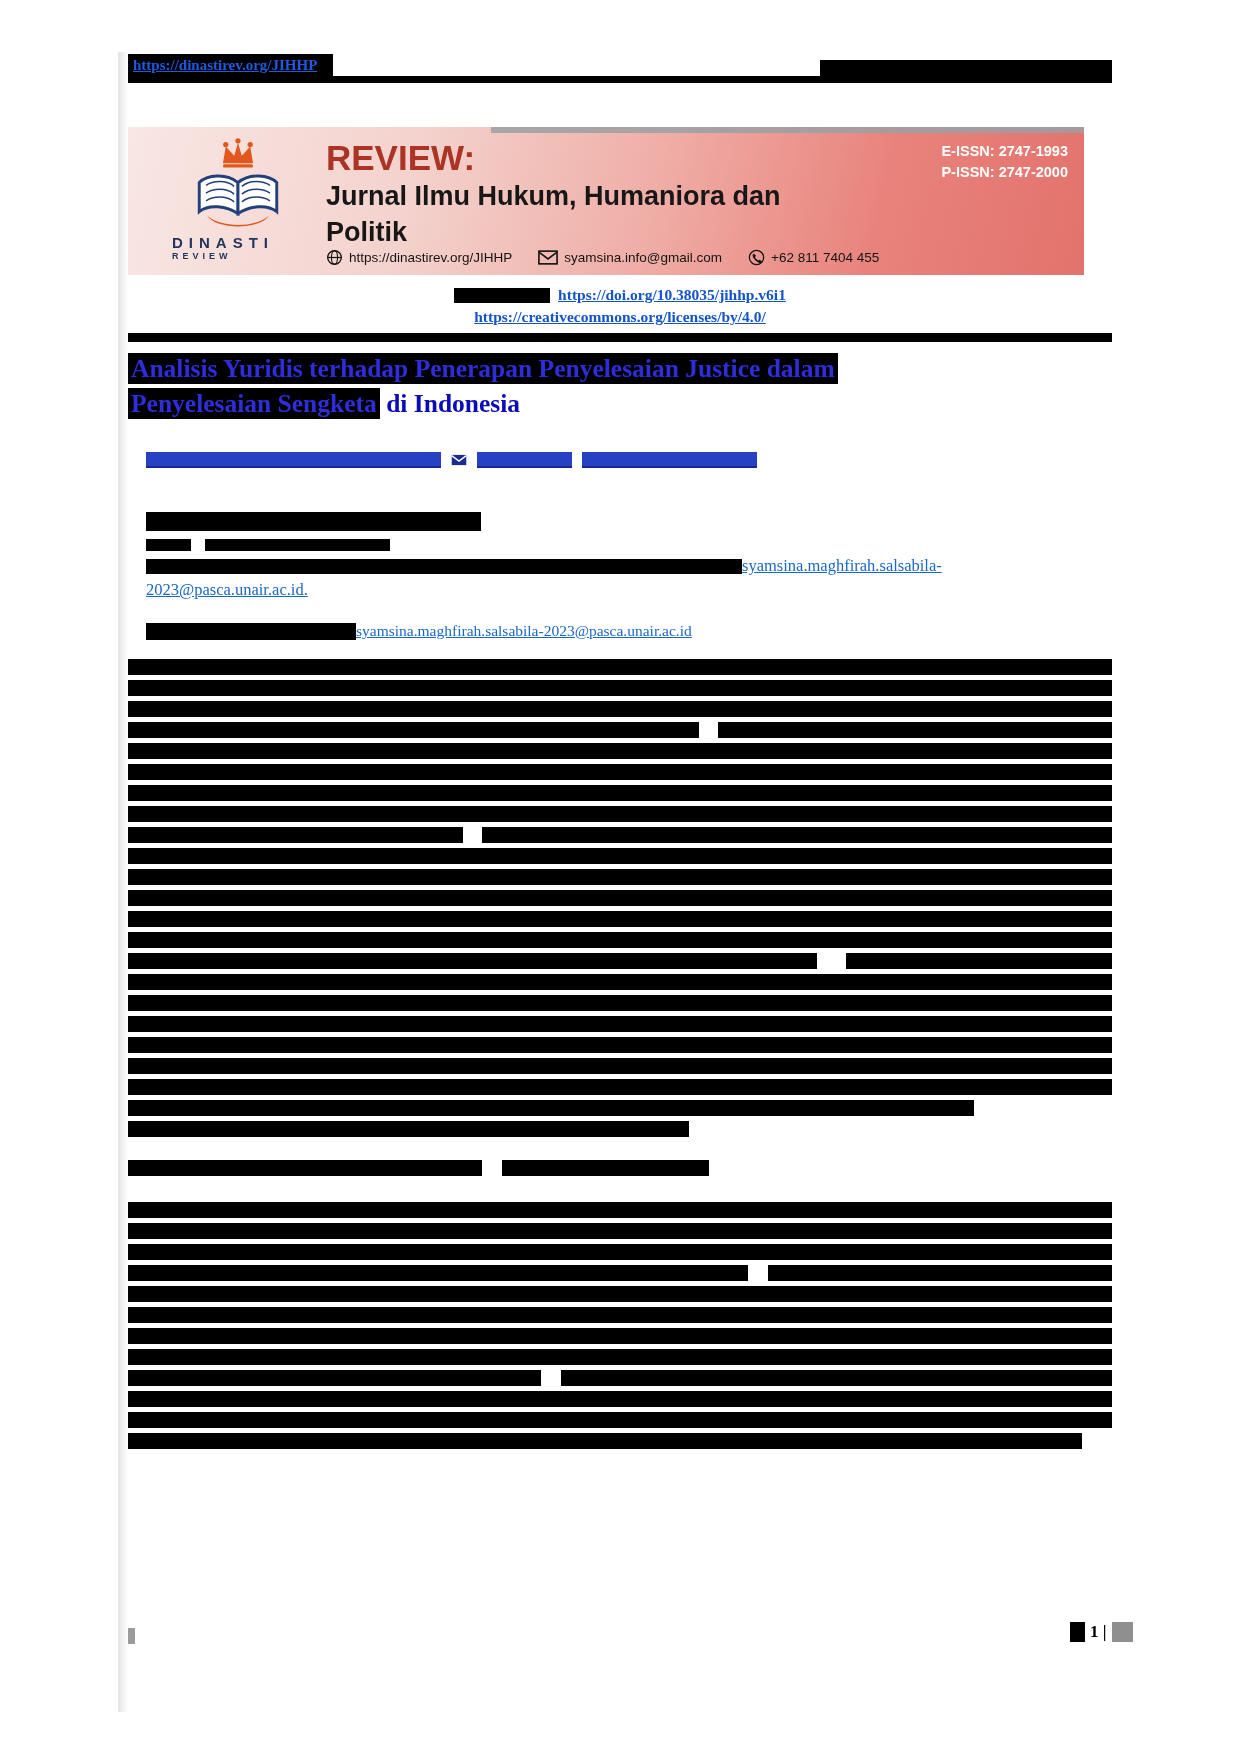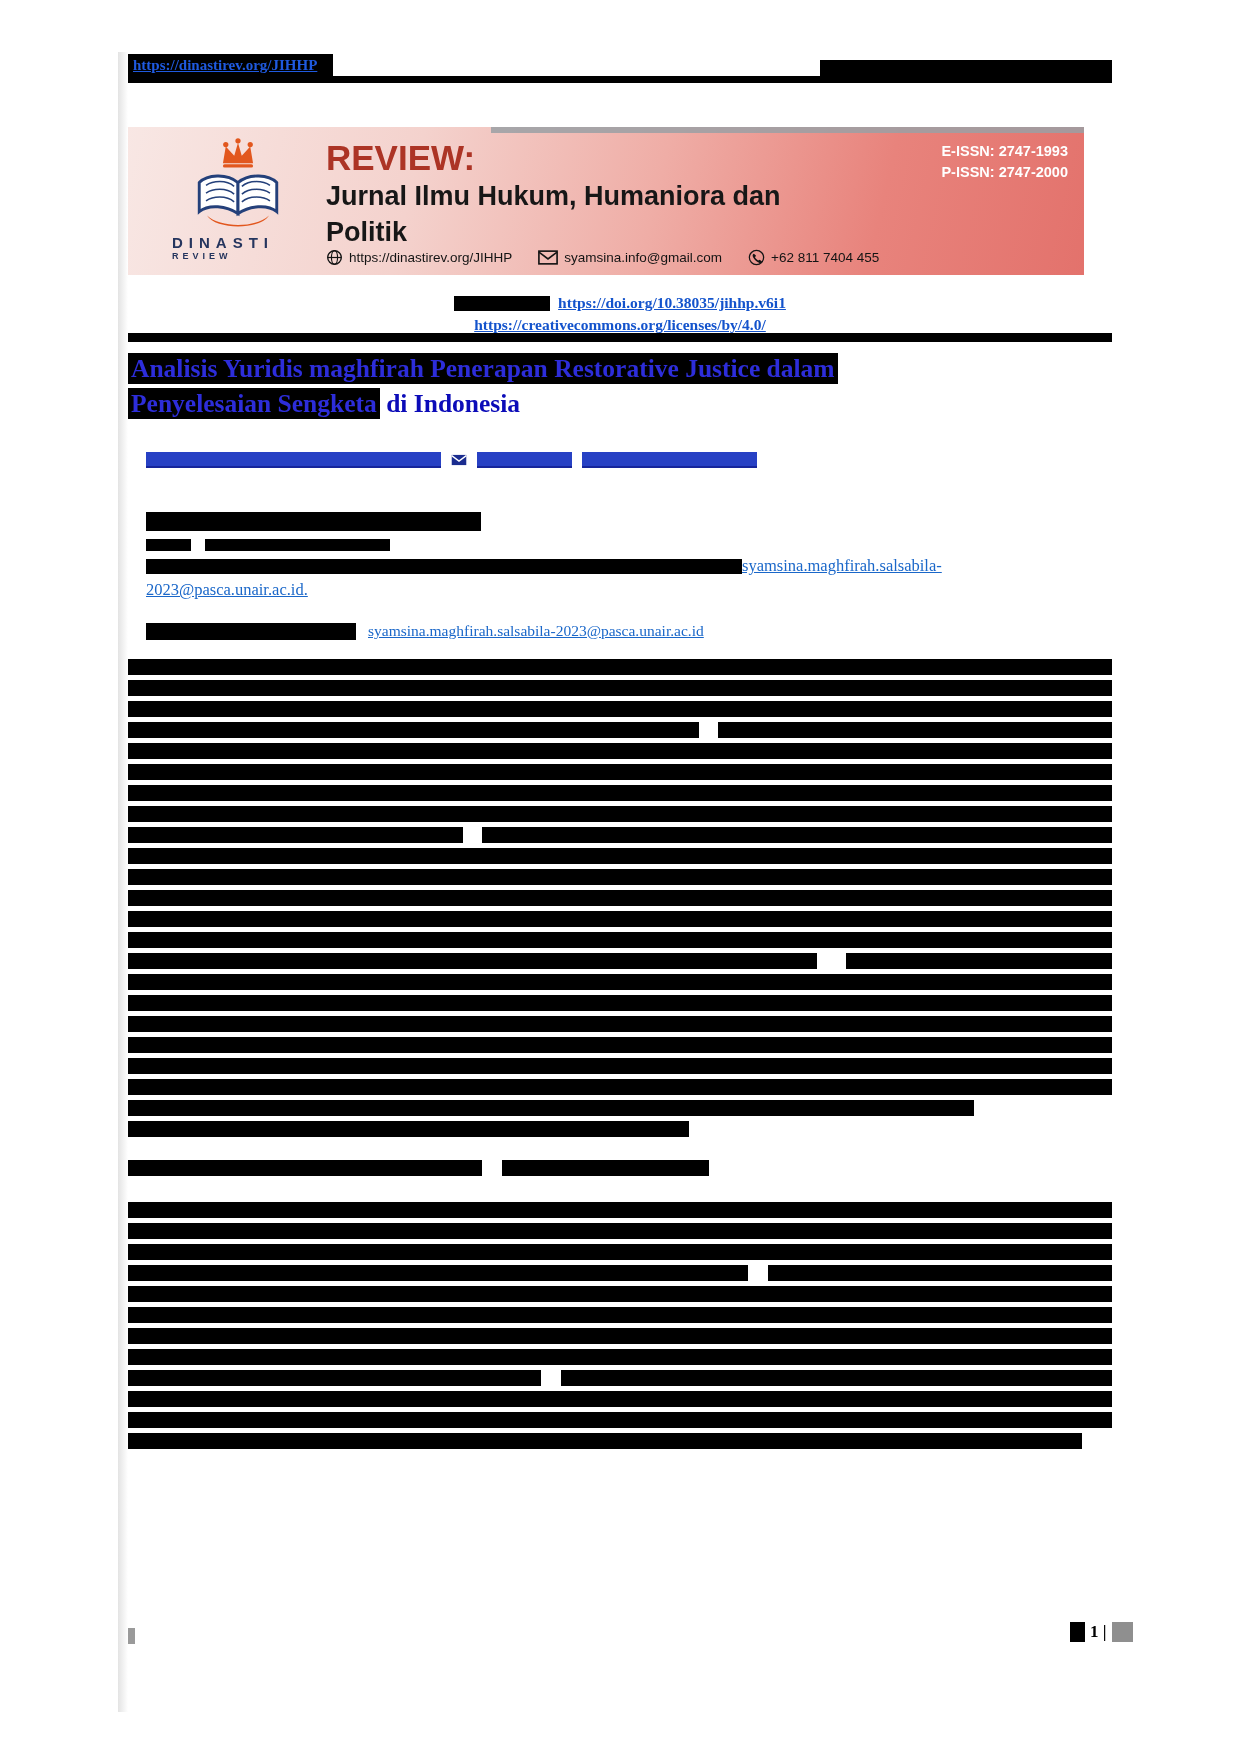--- a/index.html
+++ b/index.html
@@ -28,21 +28,21 @@
   .banner-titles{position:absolute;left:198px;top:12px;font-family:"Liberation Sans",sans-serif;}
   .jihhp{font-weight:800;font-size:35px;line-height:38px;color:#ac3425;}
   .jname{font-weight:700;font-size:27px;line-height:33px;color:#171717;margin-top:3px;}
   .issn{position:absolute;right:16px;top:14px;color:#fff;
         font-family:"Liberation Sans",sans-serif;font-weight:700;font-size:14.5px;line-height:21px;}
   .contact{position:absolute;left:198px;bottom:9px;display:flex;gap:26px;align-items:center;
         font-family:"Liberation Sans",sans-serif;font-size:13.5px;color:#141414;}
   .contact-item{display:flex;gap:6px;align-items:center;}
 
   
-  .doi-block{position:absolute;left:128px;top:292px;width:984px;text-align:center;}
+  .doi-block{position:absolute;left:128px;top:284px;width:984px;text-align:center;}
   .doi-line{display:flex;justify-content:center;gap:8px;align-items:center;height:22px;}
   .doi-chip{width:96px;height:15px;background:#000;}
   .doc-link{font-weight:bold;font-size:15.5px;color:#1353cc;text-decoration:underline;}
 
   .rule{position:absolute;left:128px;top:333px;width:984px;height:9px;background:#000;}
 
   
   .title{position:absolute;left:128px;top:351px;width:920px;
         font-weight:700;font-size:25.5px;line-height:35px;color:#0b0bb8;}
   .hl{background:#000;color:#2d2dda;padding:1px 3px;}
@@ -51,21 +51,21 @@
   .author-links{position:absolute;left:146px;top:452px;display:flex;align-items:center;gap:10px;}
   .blue-bar{height:14px;background:#2741c4;border-bottom:2px solid #16259b;}
   .name-bar{position:absolute;left:146px;top:512px;width:335px;height:19px;background:#000;}
   .sub-bars{position:absolute;left:146px;top:539px;display:flex;gap:14px;}
   .sub-bars span{height:12px;background:#000;display:inline-block;}
   .aff-line{position:absolute;left:146px;top:556px;width:966px;display:flex;
         align-items:center;font-size:16px;}
   .aff-line .bar{height:15px;background:#000;display:inline-block;flex:none;}
   .email-link{color:#1a67c9;text-decoration:underline;font-size:16.5px;}
   .aff-line2{position:absolute;left:146px;top:580px;font-size:17px;}
-  .corr-line{position:absolute;left:146px;top:622px;display:flex;gap:12px;align-items:center;}
+  .corr-line{position:absolute;left:146px;top:622px;display:flex;align-items:center;}
   .corr-bar{width:210px;height:17px;background:#000;}
   .corr-line .email-link{font-size:15.5px;}
 
   
   .redact-block{position:absolute;left:128px;width:984px;}
   #body1{top:659px;}
   #heading1{top:1160px;}
   #body2{top:1202px;}
   .r-line{display:flex;height:16px;margin-bottom:5px;}
   .r-seg{background:#000;height:16px;}
@@ -154,21 +154,21 @@
       <a class="doc-link" href="#">https://doi.org/10.38035/jihhp.v6i1</a>
     </div>
     <div class="doi-line">
       <a class="doc-link" href="#">https://creativecommons.org/licenses/by/4.0/</a>
     </div>
   </div>
 
   <div class="rule"></div>
 
   <div class="title">
-    <span class="hl">Analisis Yuridis maghfirah Penerapan Restorative Justice dalam</span><br>
+    <span class="hl">Analisis Yuridis terhadap Penerapan Penyelesaian Justice dalam</span><br>
     <span class="hl">Penyelesaian Sengketa</span><span> di Indonesia</span>
   </div>
 
   <div class="author-links">
     <span class="blue-bar" style="width:295px"></span>
     <svg width="16" height="12" viewBox="0 0 22 16">
       <rect x="1" y="1" width="20" height="14" fill="#1a2c8f"></rect>
       <path d="M1 2 L11 9.5 L21 2" fill="none" stroke="#ffffff" stroke-width="1.8"></path>
     </svg>
     <span class="blue-bar" style="width:95px"></span>

